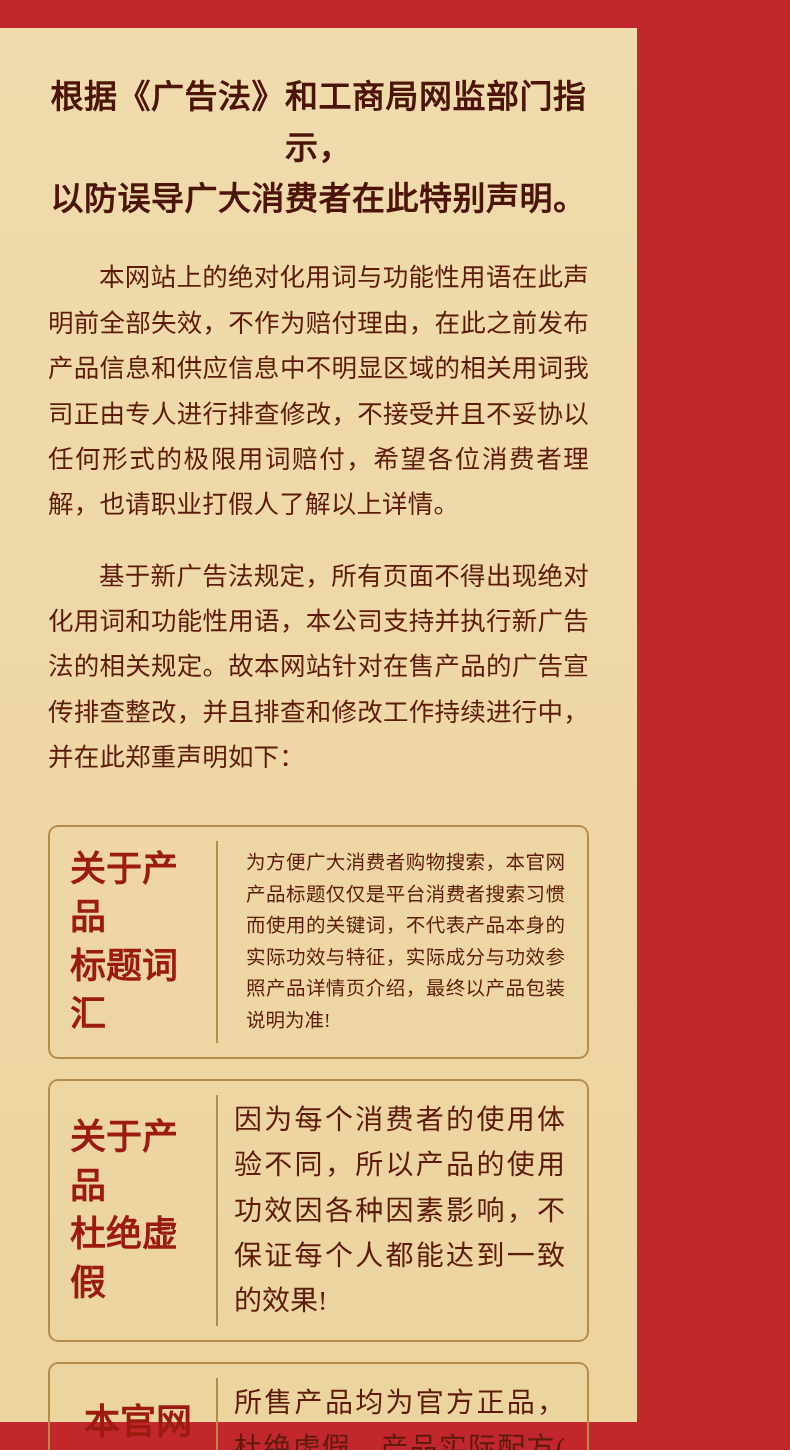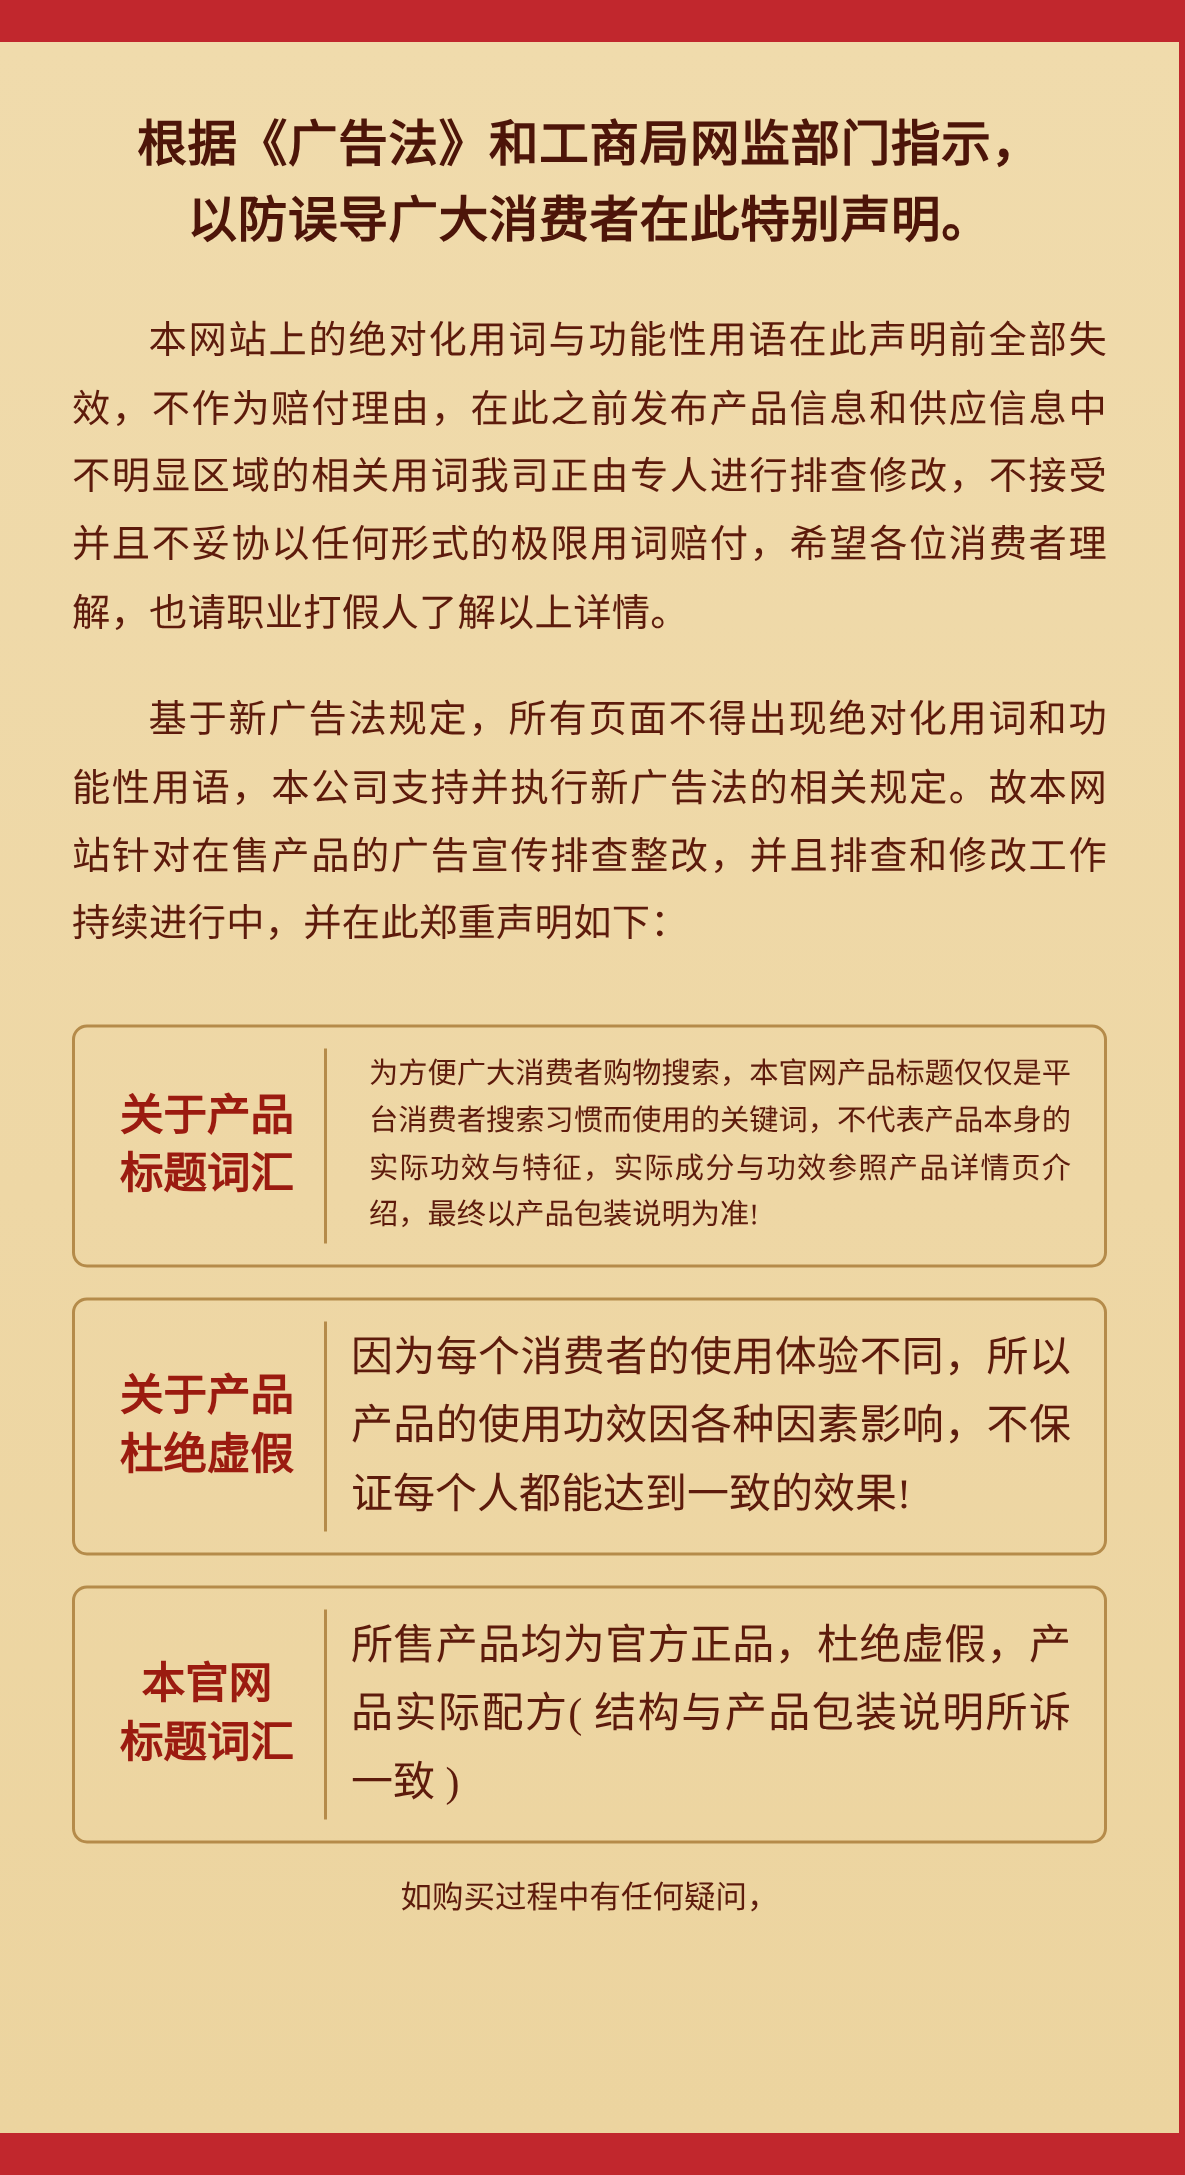--- a/index.html
+++ b/index.html
@@ -9,21 +9,21 @@
   }
   body {
     width: 790px;
     height: 1450px;
     background: #c1272d;
     font-family: "Liberation Serif", "DejaVu Serif", serif;
     overflow: hidden;
   }
   .page {
     position: relative;
-    width: 786px;
+    width: 637px;
     height: 1450px;
     background: #c1272d;
     box-sizing: border-box;
   }
   .top-band {
     height: 28px;
     background: #c1272d;
   }
   .bottom-band {
     height: 28px;
@@ -77,27 +77,27 @@
     padding: 14px 18px 14px 10px;
     box-sizing: border-box;
   }
   .card-title {
     flex: 0 0 158px;
     display: flex;
     flex-direction: column;
     align-items: center;
     justify-content: center;
     font-weight: bold;
-    font-size: 29px;
+    font-size: 36px;
     line-height: 1.35;
     color: #9b1b10;
     border-right: 2px solid #b58b4a;
     padding: 4px 10px;
     box-sizing: border-box;
-    text-align: right;
+    text-align: left;
   }
   .card-body {
     flex: 1;
     padding: 2px 4px 2px 16px;
     font-size: 28px;
     line-height: 1.62;
     color: #5d1b0c;
     text-align: justify;
     display: flex;
     align-items: center;

